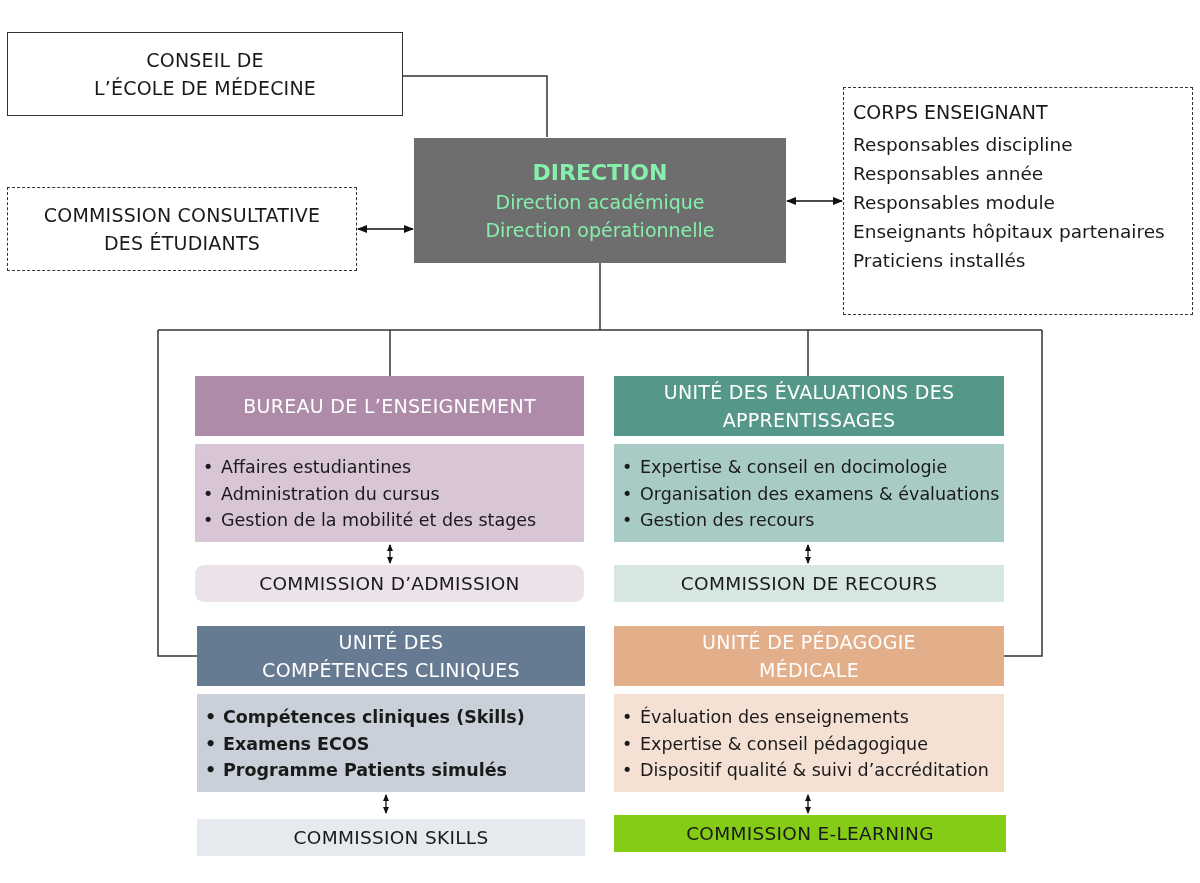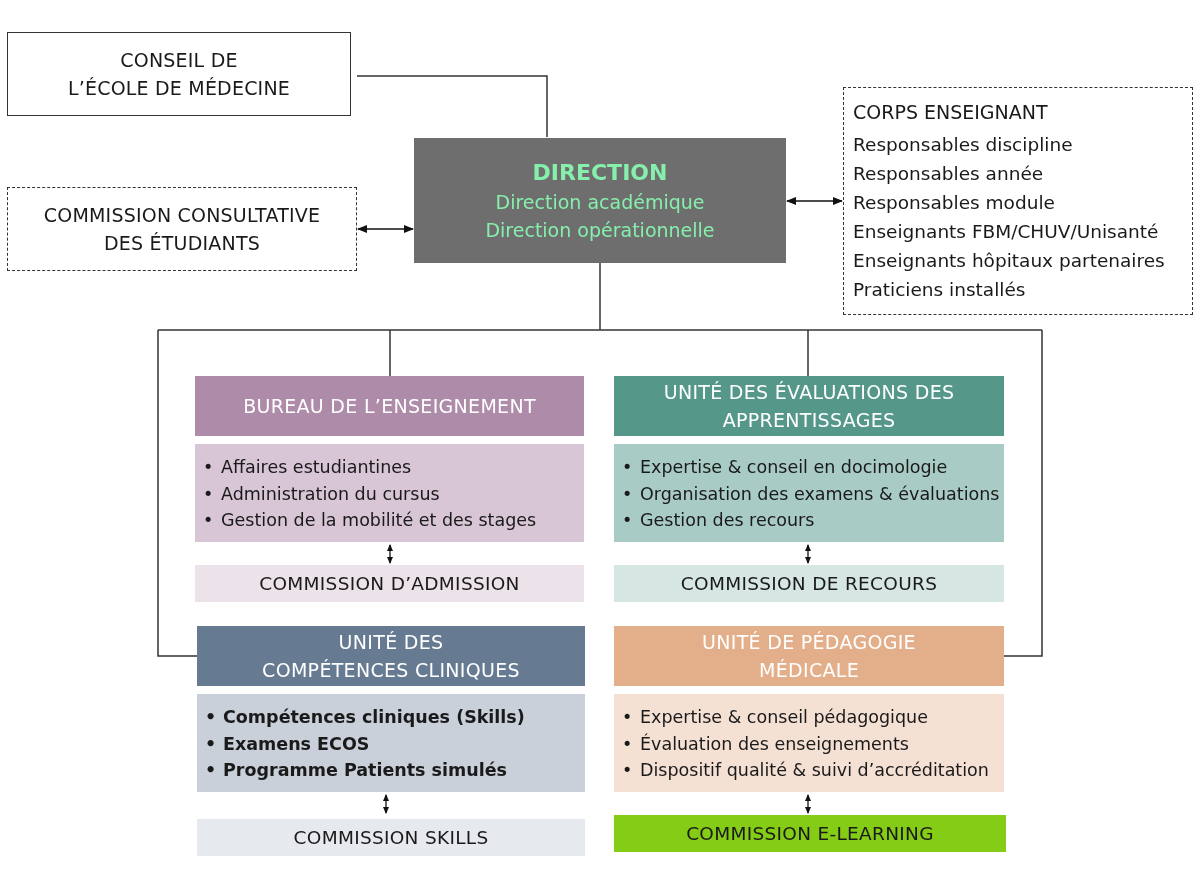--- a/index.html
+++ b/index.html
@@ -46,55 +46,54 @@
   <g stroke="#111" stroke-width="1.3">
     <line x1="358" y1="229" x2="413" y2="229" marker-start="url(#ah)" marker-end="url(#ah)"></line>
     <line x1="787" y1="201" x2="842" y2="201" marker-start="url(#ah)" marker-end="url(#ah)"></line>
     <line x1="390" y1="545" x2="390" y2="563" marker-start="url(#ahs)" marker-end="url(#ahs)"></line>
     <line x1="808" y1="545" x2="808" y2="563" marker-start="url(#ahs)" marker-end="url(#ahs)"></line>
     <line x1="386" y1="795" x2="386" y2="813" marker-start="url(#ahs)" marker-end="url(#ahs)"></line>
     <line x1="808" y1="795" x2="808" y2="813" marker-start="url(#ahs)" marker-end="url(#ahs)"></line>
   </g>
 </svg>
 
-<div class="abs box-solid center t-caps" style="left:7px; top:32px; width:344px; height:84px;">
+<div class="abs box-solid center t-caps" style="left:7px; top:32px; width:396px; height:84px;">
   <span>CONSEIL DE</span>
   <span>L’ÉCOLE DE MÉDECINE</span>
 </div>
 
 <div class="abs box-dotted center t-caps" style="left:7px; top:187px; width:350px; height:84px;">
   <span>COMMISSION CONSULTATIVE</span>
   <span>DES ÉTUDIANTS</span>
 </div>
 
 <div class="abs dir center" style="left:414px; top:138px; width:372px; height:125px;">
   <span class="h">DIRECTION</span>
   <span class="s">Direction académique</span>
   <span class="s">Direction opérationnelle</span>
 </div>
 
 <div class="abs box-dotted corps" style="left:843px; top:87px; width:350px; height:228px;">
   <div class="h">CORPS ENSEIGNANT</div>
   <div class="li">Responsables discipline</div>
   <div class="li">Responsables année</div>
   <div class="li">Responsables module</div>
-  <div class="li">Enseignants FBM/CHUV/Unisanté</div>
   <div class="li">Enseignants hôpitaux partenaires</div>
   <div class="li">Praticiens installés</div>
 </div>
 
 <div class="abs unit-head center" style="left: 195px; top: 376px; width: 389px; height: 60px; background: rgb(174, 139, 168);">
   <span>BUREAU DE L’ENSEIGNEMENT</span>
 </div>
 <div class="abs unit-list" style="left: 195px; top: 444px; width: 389px; height: 98px; background: rgb(216, 197, 213);">
   <div><span class="bul">•</span><span>Affaires estudiantines</span></div>
   <div><span class="bul">•</span><span>Administration du cursus</span></div>
   <div><span class="bul">•</span><span>Gestion de la mobilité et des stages</span></div>
 </div>
-<div class="abs commission center" style="left: 195px; top: 565px; width: 389px; height: 37px; background: rgb(235, 226, 234);">
+<div class="abs commission center" style="left: 195px; top: 565px; width: 389px; height: 37px; background: rgb(235, 226, 234); border-radius: 9px;">
   <span>COMMISSION D’ADMISSION</span>
 </div>
 
 <div class="abs unit-head center" style="left: 614px; top: 376px; width: 390px; height: 60px; background: rgb(85, 152, 138);">
   <span>UNITÉ DES ÉVALUATIONS DES</span>
   <span>APPRENTISSAGES</span>
 </div>
 <div class="abs unit-list" style="left: 614px; top: 444px; width: 390px; height: 98px; background: rgb(168, 203, 197);">
   <div><span class="bul">•</span><span>Expertise &amp; conseil en docimologie</span></div>
   <div><span class="bul">•</span><span>Organisation des examens &amp; évaluations</span></div>
@@ -115,19 +114,19 @@
 </div>
 <div class="abs commission center" style="left: 197px; top: 819px; width: 388px; height: 37px; background: rgb(230, 233, 238);">
   <span>COMMISSION SKILLS</span>
 </div>
 
 <div class="abs unit-head center" style="left: 614px; top: 626px; width: 390px; height: 60px; background: rgb(227, 174, 138);">
   <span>UNITÉ DE PÉDAGOGIE</span>
   <span>MÉDICALE</span>
 </div>
 <div class="abs unit-list" style="left: 614px; top: 694px; width: 390px; height: 98px; background: rgb(245, 225, 212);">
+  <div><span class="bul">•</span><span>Évaluation des enseignements</span></div>
   <div><span class="bul">•</span><span>Expertise &amp; conseil pédagogique</span></div>
-  <div><span class="bul">•</span><span>Évaluation des enseignements</span></div>
   <div><span class="bul">•</span><span>Dispositif qualité &amp; suivi d’accréditation</span></div>
 </div>
 <div class="abs commission center" style="left: 614px; top: 815px; width: 392px; height: 37px; background: #84cc16;">
   <span>COMMISSION E-LEARNING</span>
 </div>
 
 </body></html>

